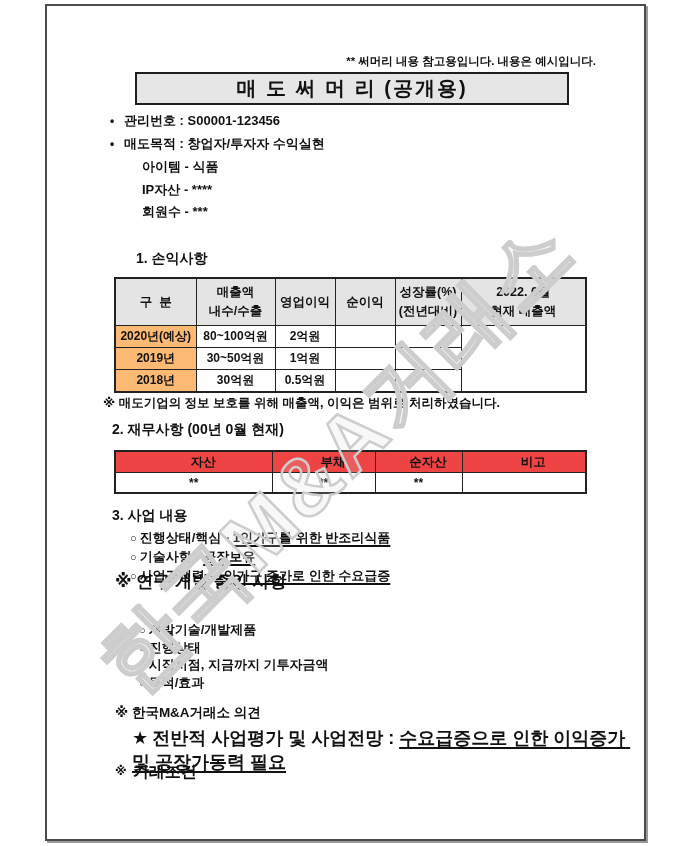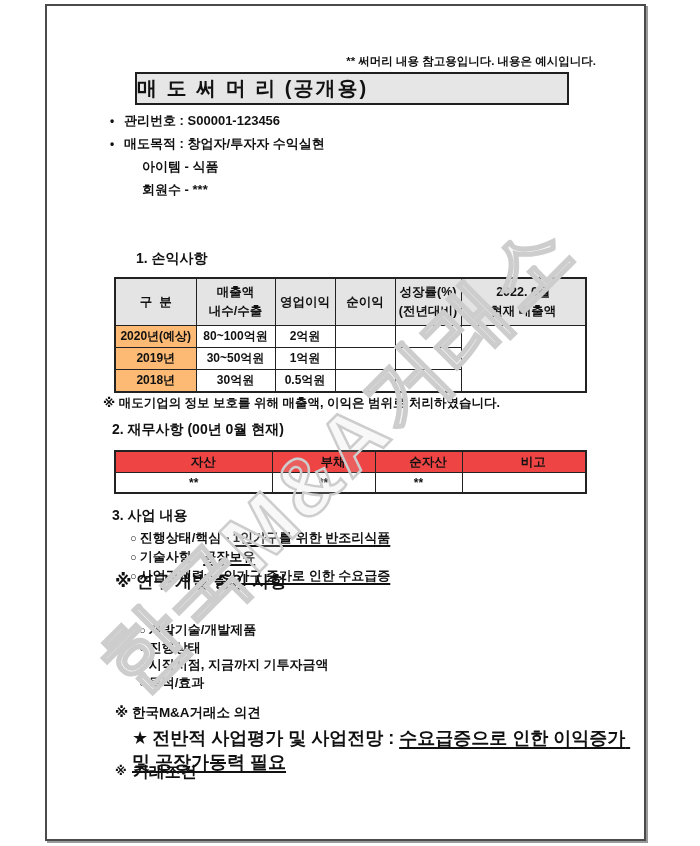--- a/index.html
+++ b/index.html
@@ -14,21 +14,21 @@
     box-shadow:2px 2px 0 0 #9a9a9a;
   }
   .abs { position:absolute; }
   .line span { white-space:pre-wrap; }
 
   .top-note { top:48px; right:48px; font-size:11.5px; }
 
   .title-box {
     left:88px; top:66px; width:430px; height:29px;
     background:#e6e6e6; border:2px solid #1f1f1f;
-    display:flex; align-items:center; 
+    display:flex; align-items:center; justify-content:center;
     font-size:20px; letter-spacing:2px; white-space:pre-wrap;
   }
 
   .meta { left:63px; top:106px; font-size:13px; }
   .meta .row { margin-bottom:5px; }
   .meta .b { display:inline-block; width:14px; font-size:12px; }
 
   .profile { left:95px; top:152px; font-size:13px; }
   .profile .row { height:22.5px; }
 
@@ -99,20 +99,21 @@
     <div class="row line">
       <span class="b">•</span><span>관리번호 : S00001-123456</span>
     </div>
     <div class="row line">
       <span class="b">•</span><span>매도목적 : 창업자/투자자 수익실현</span>
     </div>
   </div>
 
   <div class="abs profile">
     <div class="row line"><span>아이템 - 식품</span></div>
+    <div class="row line"><span>IP자산 - ****</span></div>
     <div class="row line"><span>회원수 - ***</span></div>
   </div>
 
   <div class="abs h1 heading-profit">1. 손익사항</div>
 
   <table class="t1">
     <colgroup>
       <col style="width:81px">
         <col style="width:79px">
         <col style="width:60px">

